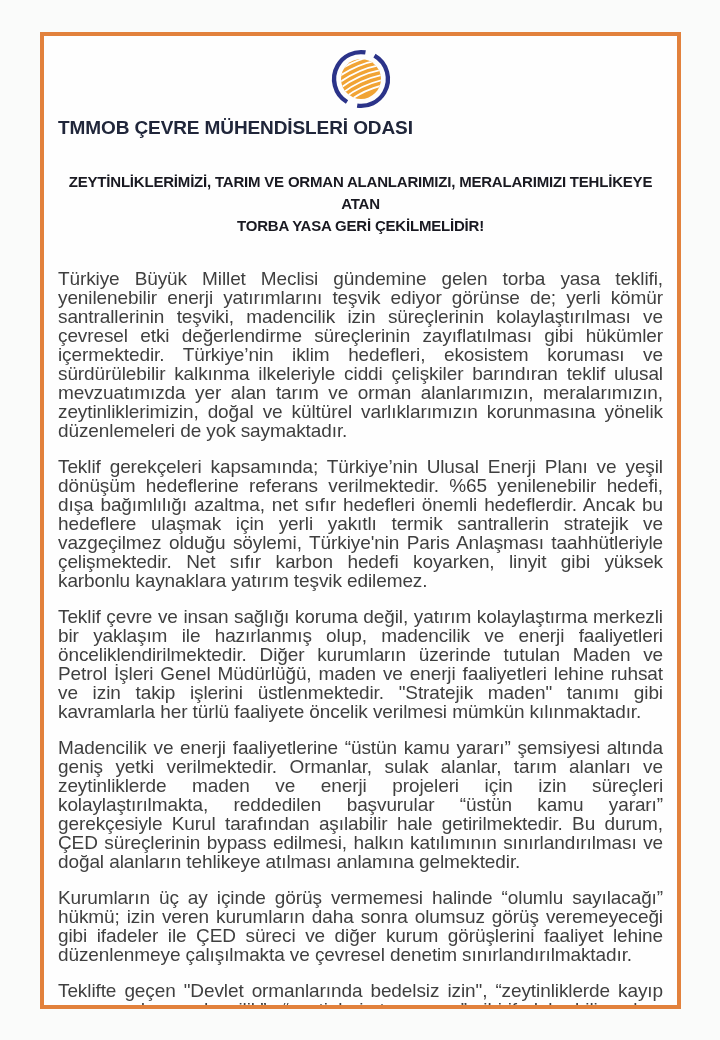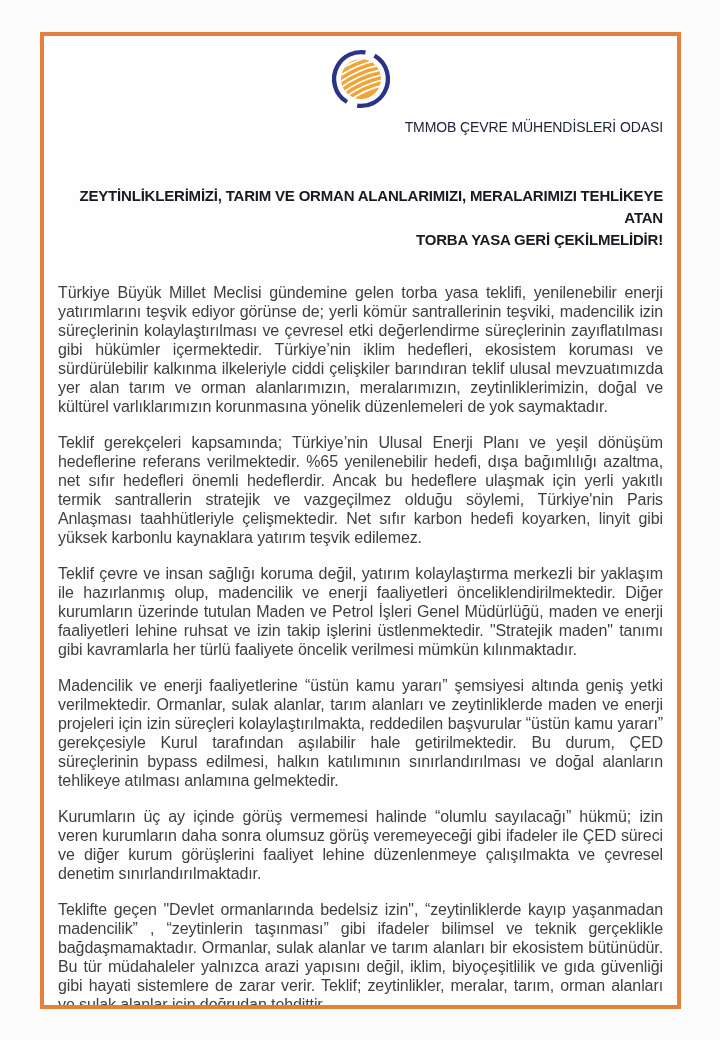--- a/index.html
+++ b/index.html
@@ -19,43 +19,43 @@
     background: #fefefe;
     padding: 8px 14px 10px 14px;
     overflow: hidden;
   }
   .logo-wrap {
     text-align: center;
     margin-top: 2px;
     height: 68px;
   }
   .org-name {
-    text-align: right;
-    font-weight: normal;
-    font-size: 14px;
+    text-align: left;
+    font-weight: bold;
+    font-size: 19px;
     line-height: 21px;
     color: #20263a;
     letter-spacing: -0.1px;
     margin-top: 3px;
   }
   .headline {
-    text-align: right;
+    text-align: center;
     font-weight: bold;
     font-size: 15px;
     line-height: 22px;
     color: #191921;
     letter-spacing: -0.2px;
-    margin-top: 47px;
+    margin-top: 33px;
     white-space: pre-line;
   }
   .body-text {
     margin-top: 32px;
   }
   .para {
-    font-size: 16px;
+    font-size: 19px;
     line-height: 19px;
     color: #3f3f3f;
     text-align: justify;
     margin: 0 0 17px 0;
     letter-spacing: -0.1px;
   }
 </style>
 </head>
 <body>
 

